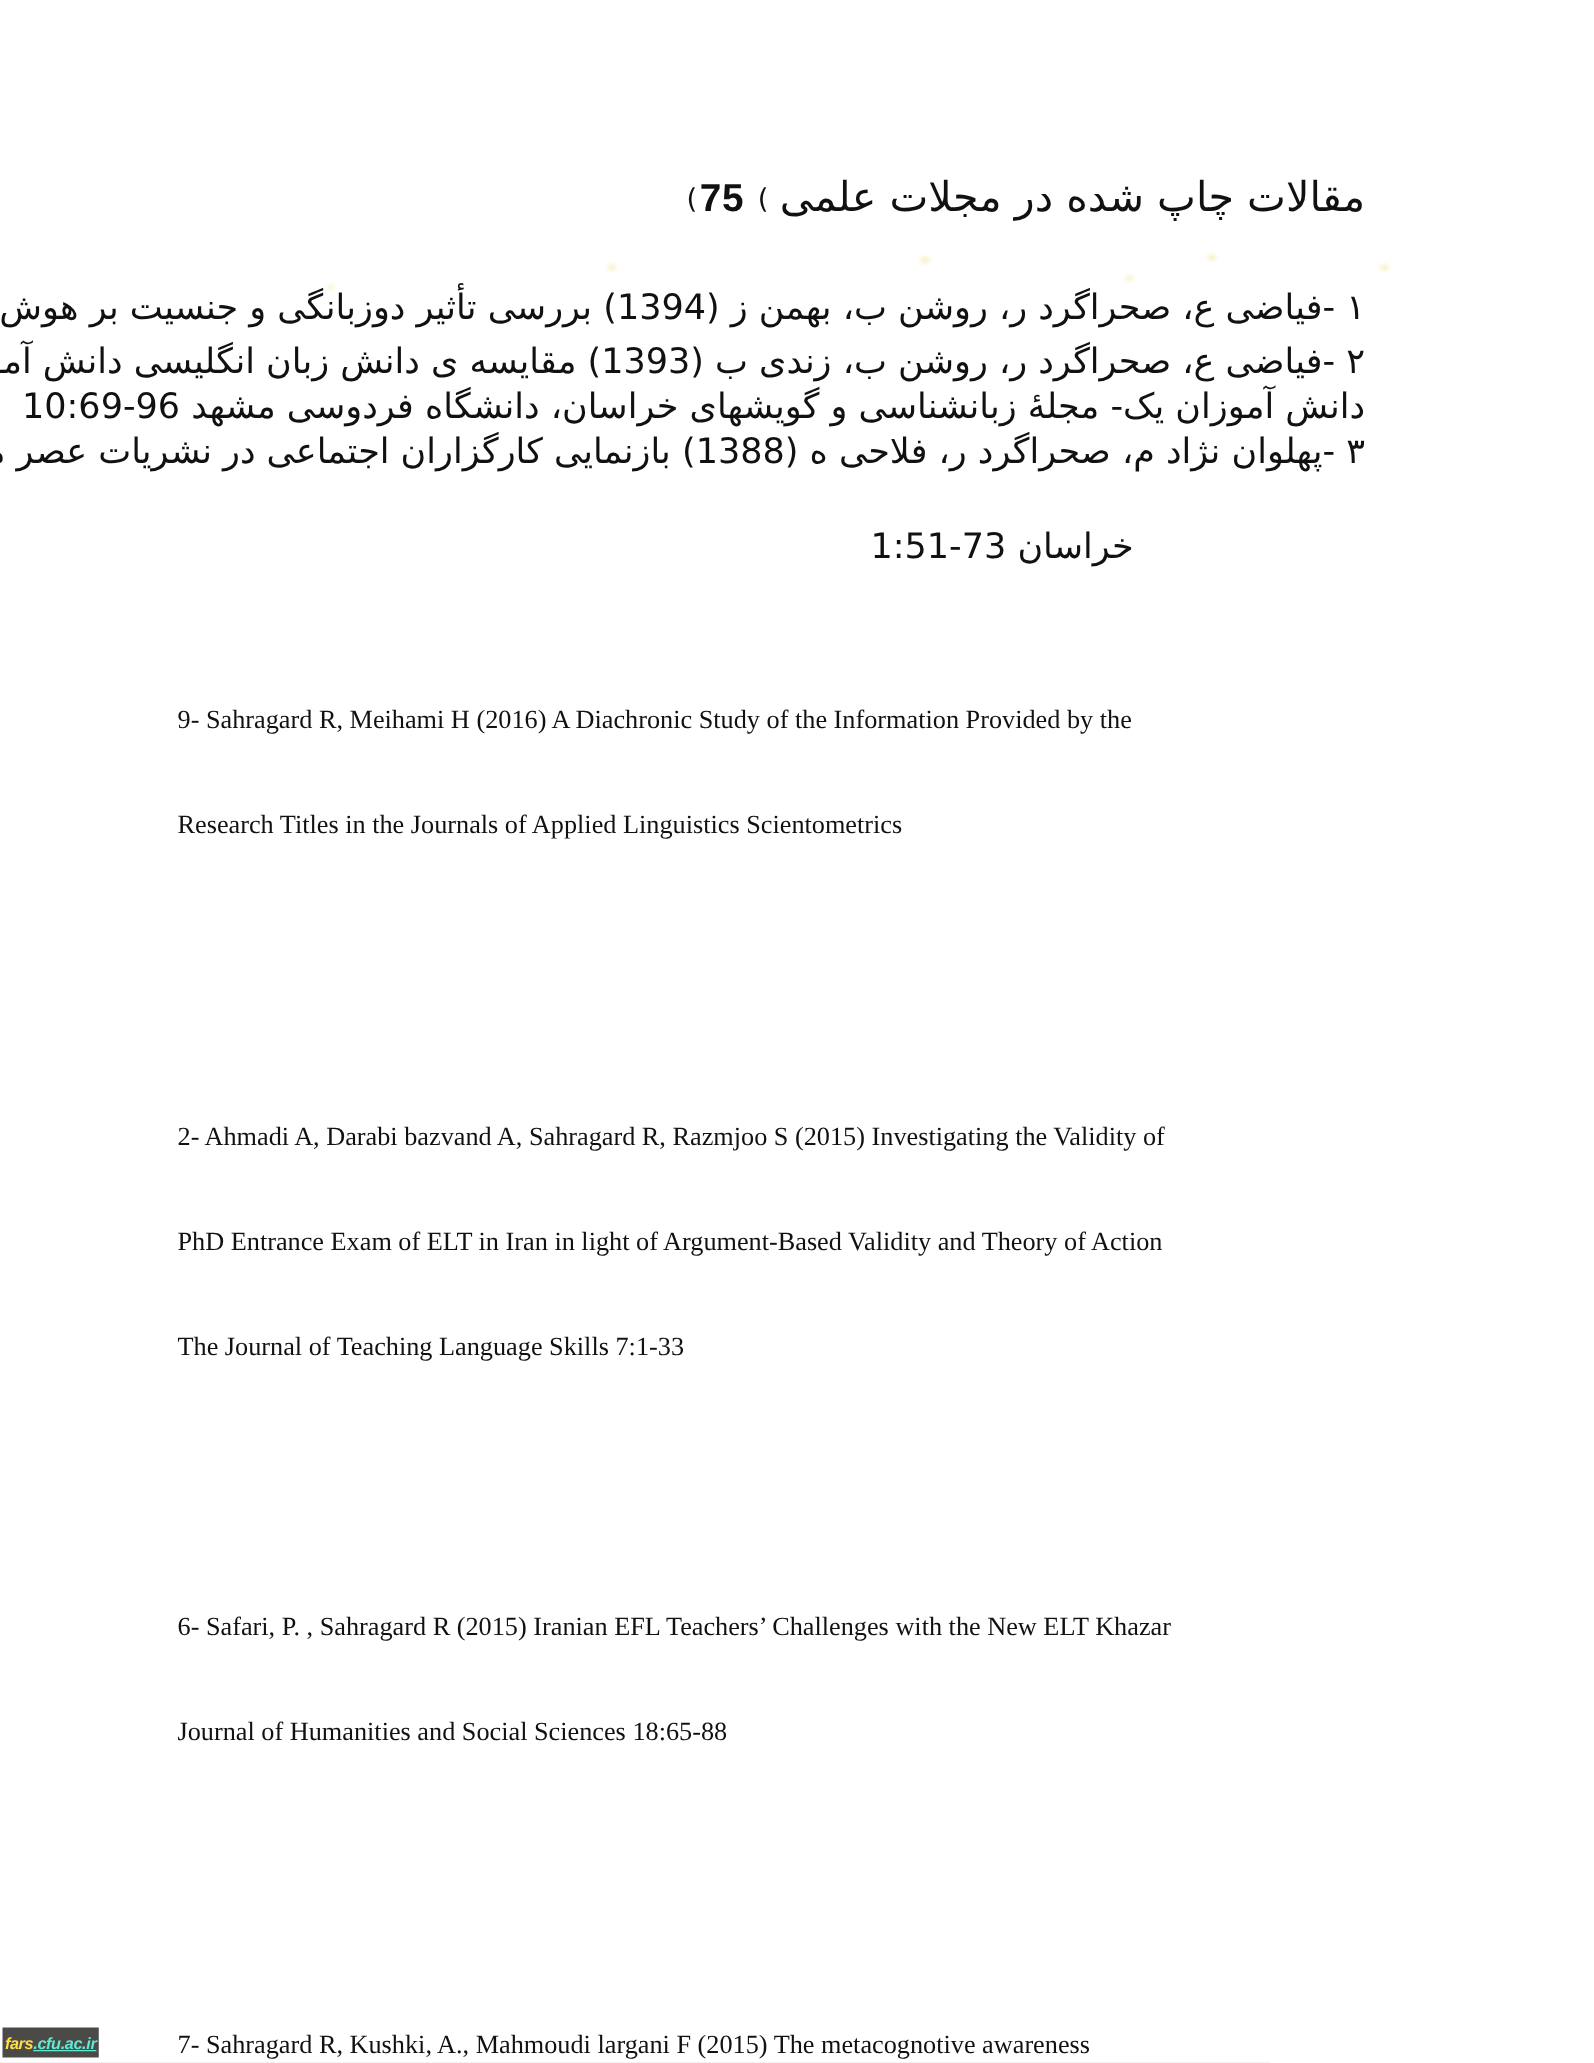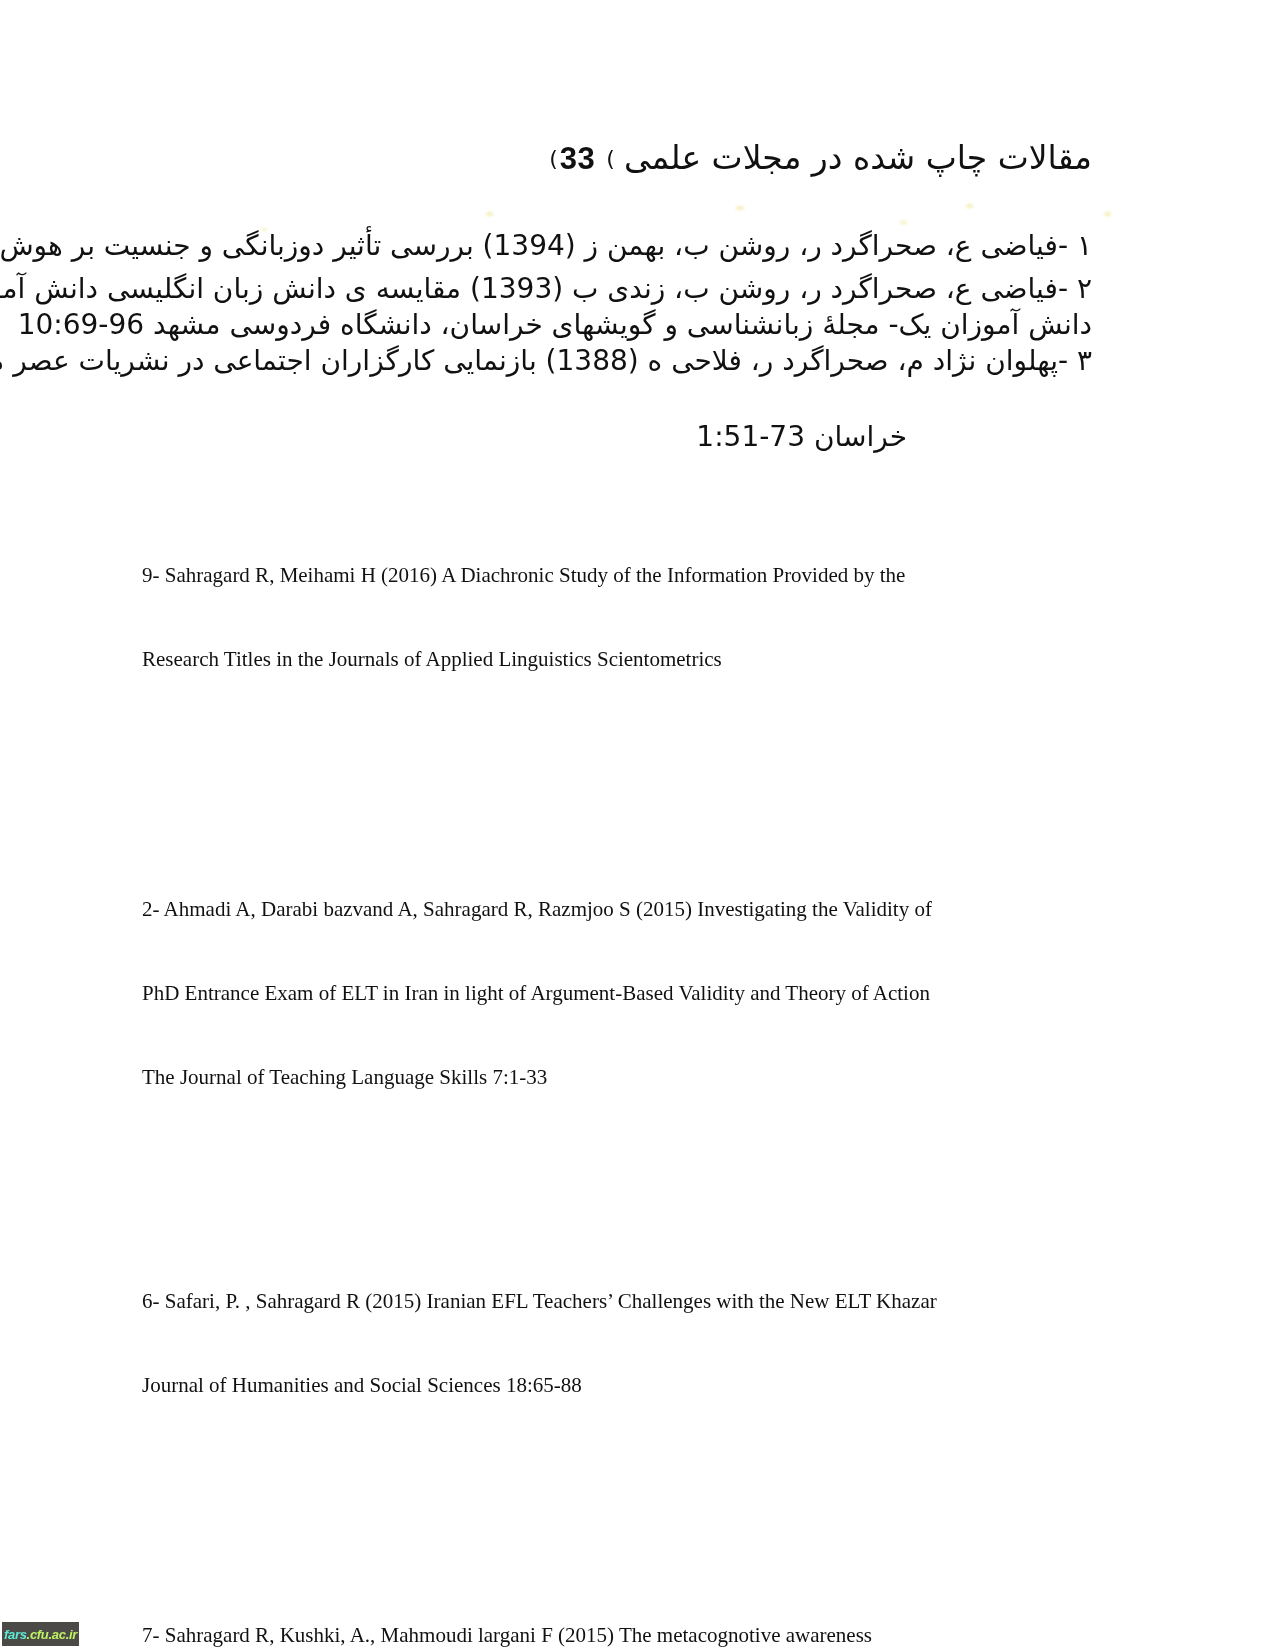--- a/index.html
+++ b/index.html
@@ -69,21 +69,21 @@
     letter-spacing:-0.3px;
   }
 </style>
 </head>
 <body>
 
 <div class="page">
 
   <div class="title" dir="ltr">
     <span class="t-paren">(</span>
-    <span class="t-num">33</span>
+    <span class="t-num">75</span>
     <span class="t-paren right">(</span>
     <span class="t-fa">مقالات چاپ شده در مجلات علمی</span>
   </div>
 
   <div class="artifact a1"></div>
   <div class="artifact a2"></div>
   <div class="artifact a3"></div>
   <div class="artifact a4"></div>
   <div class="artifact a5"></div>
   <div class="artifact a6"></div>
@@ -129,17 +129,17 @@
 
     
 
     
 
     
 
   </div>
 
   <div class="watermark" style="background: rgb(75, 74, 70);">
-    <span style="color: #5eead4;">fars</span>
-      <span style="color: #bef264;">.cfu.ac.ir</span>
+    <span style="color: #fde047;">fars</span>
+      <span style="color: #5eead4; text-decoration: underline;">.cfu.ac.ir</span>
   </div>
 
 </div>
 
 </body></html>

